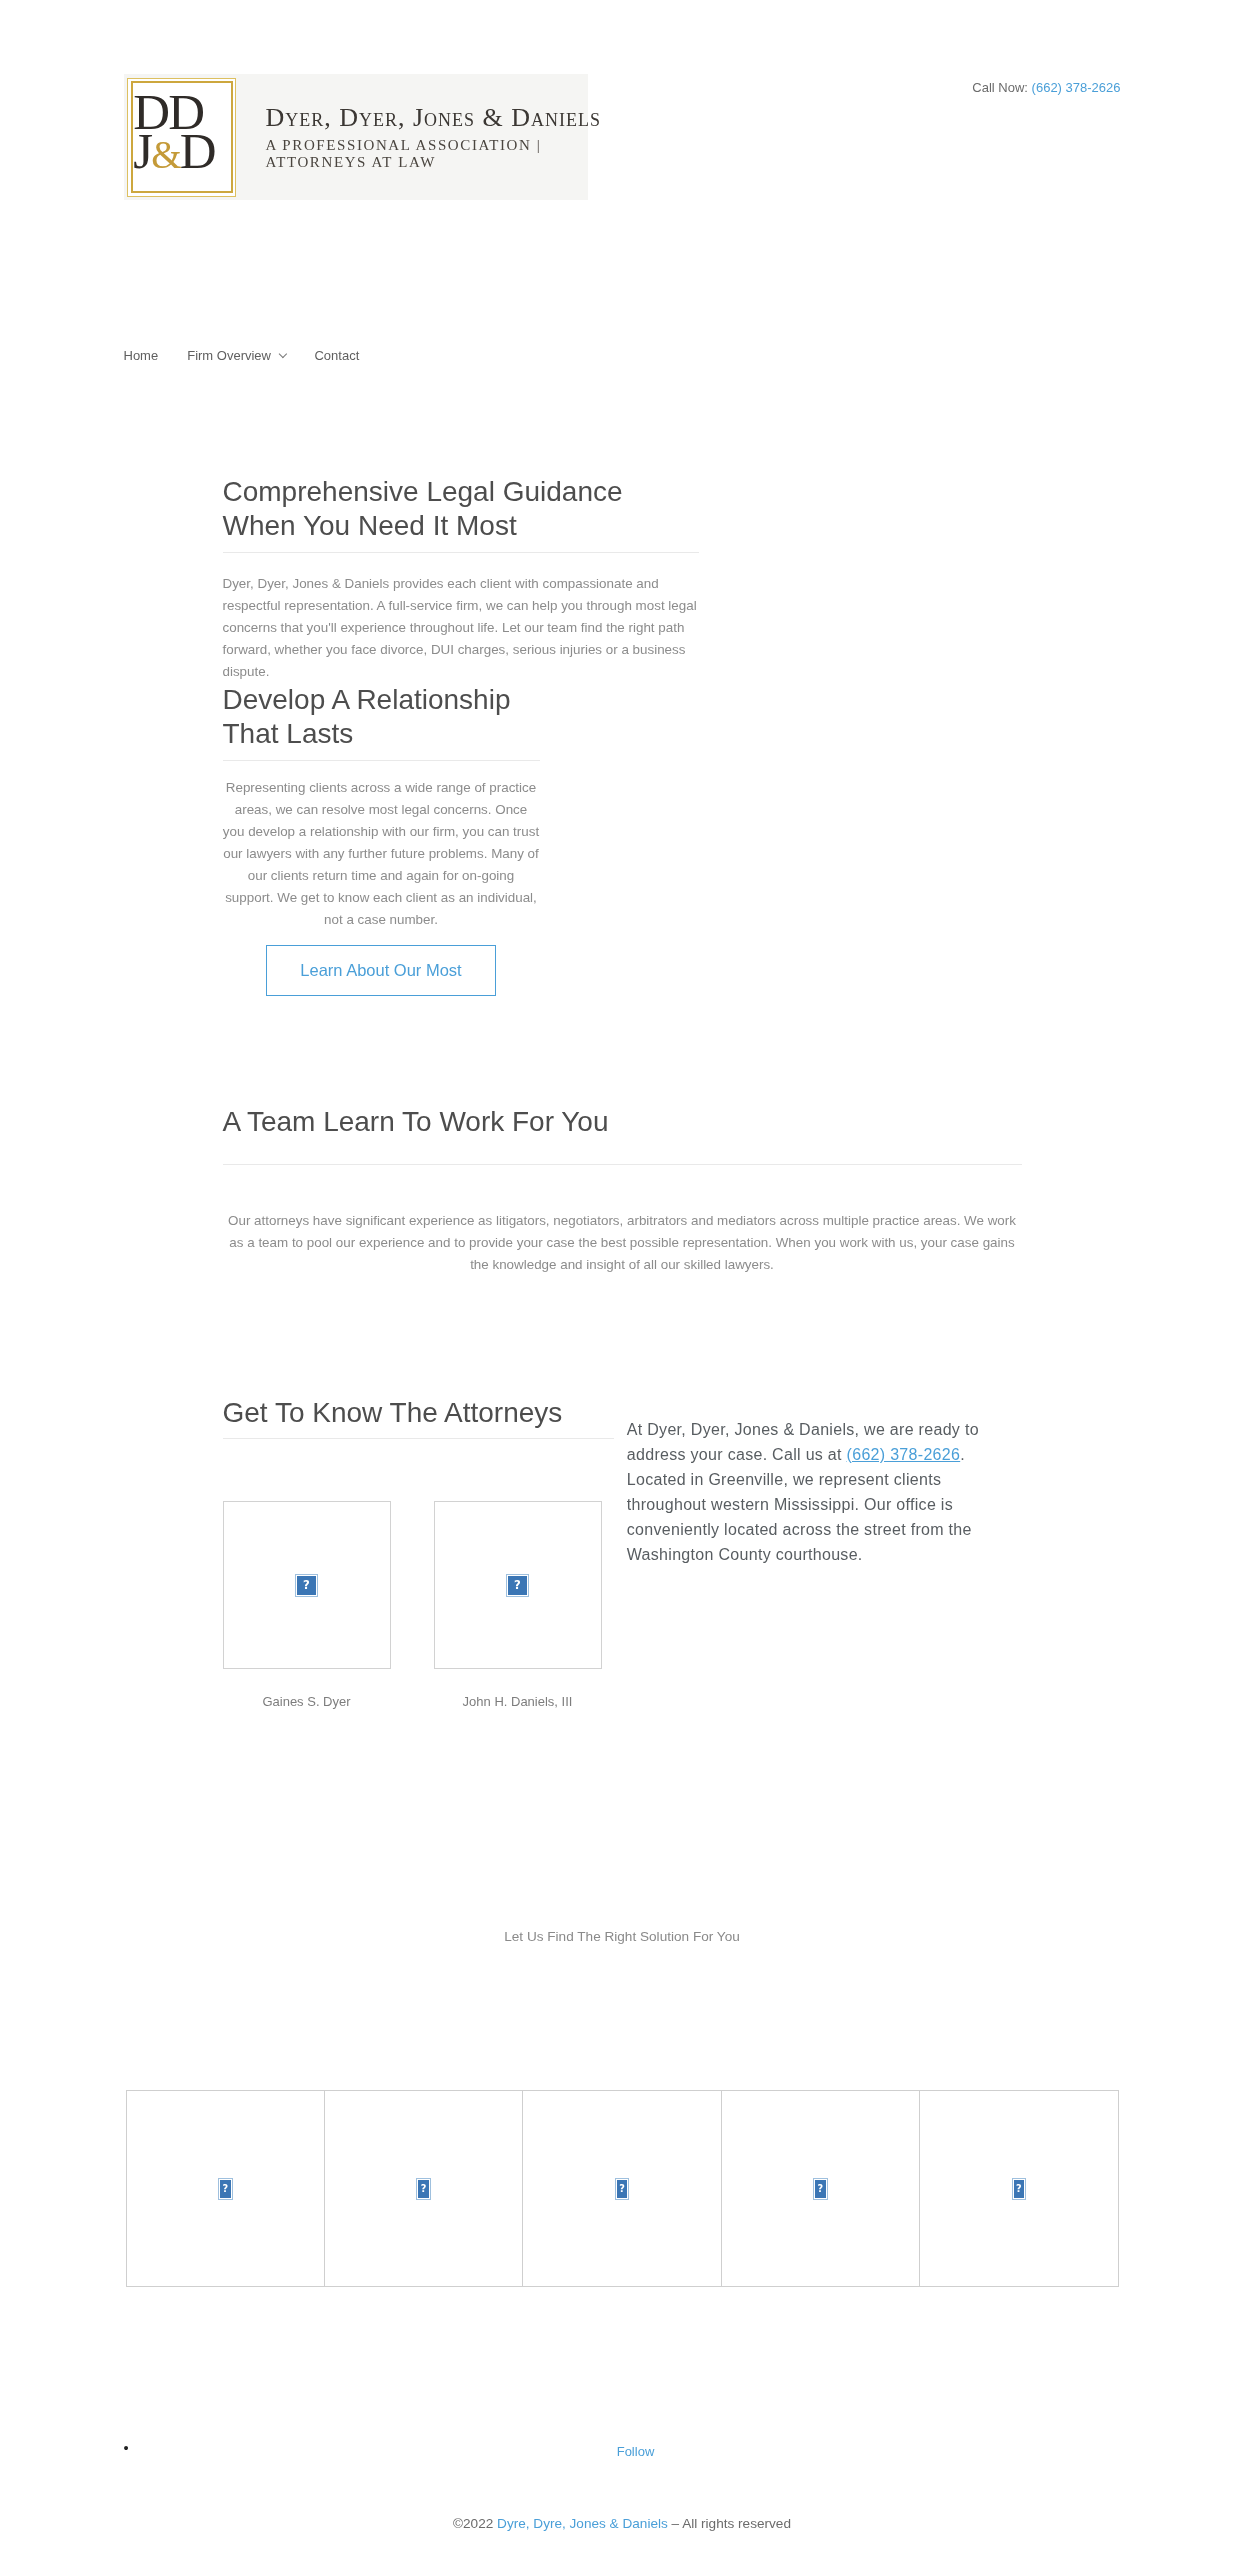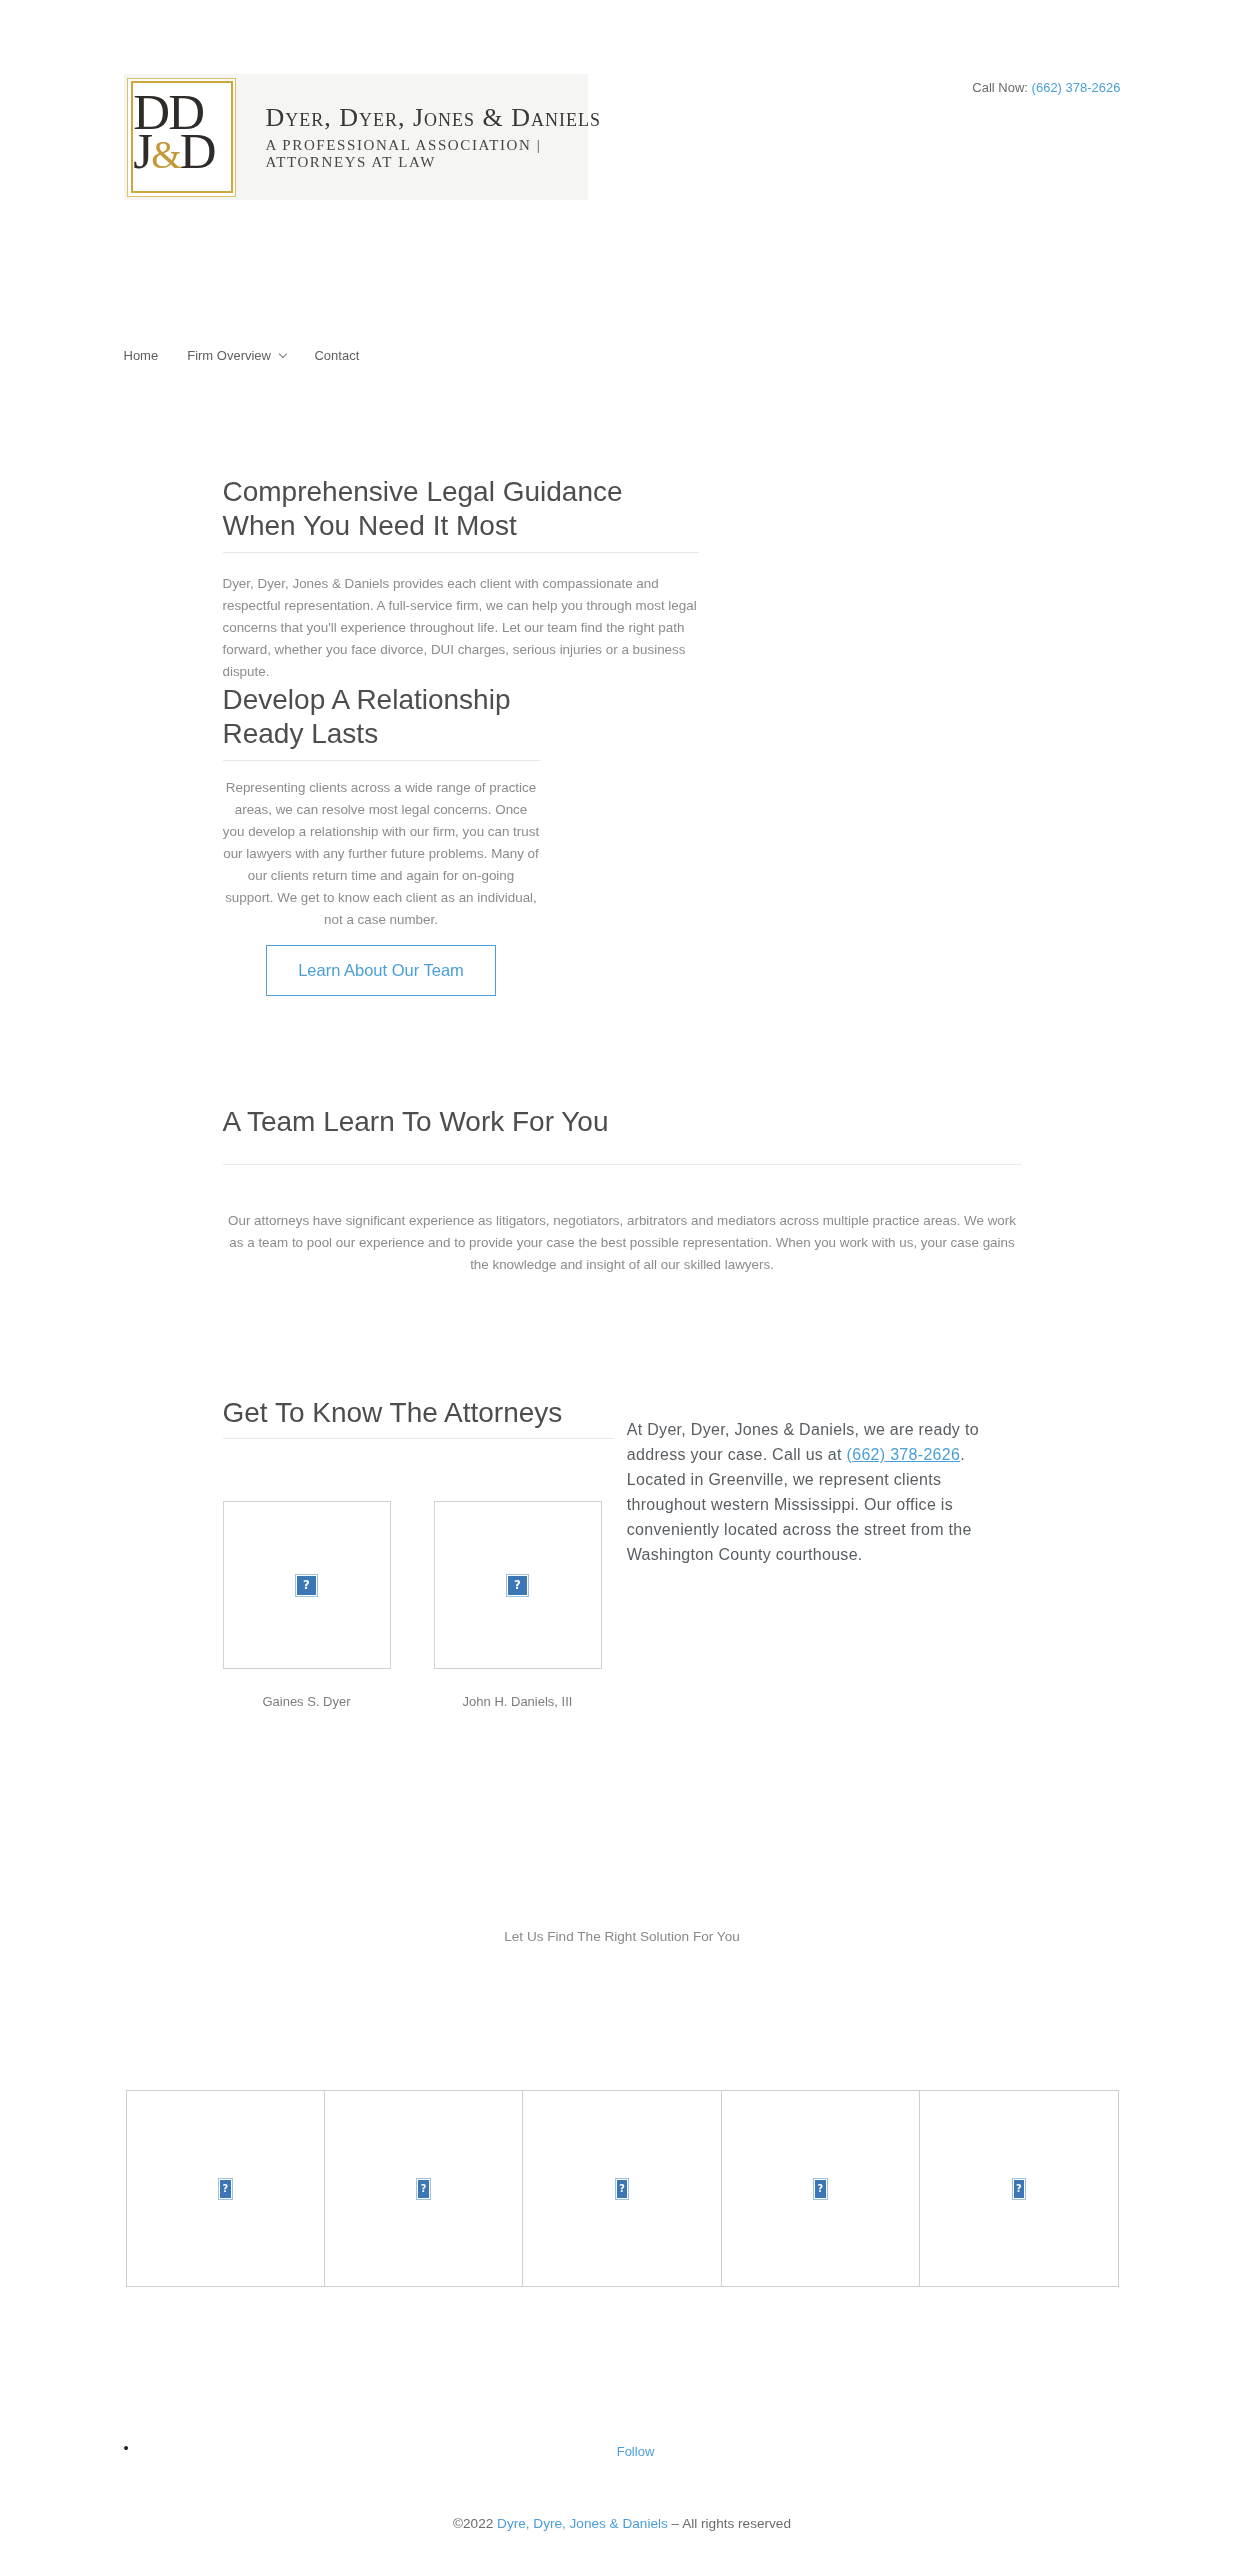--- a/index.html
+++ b/index.html
@@ -144,24 +144,24 @@
 
   <div class="sec1">
     <div class="sec1-left">
       <div class="col-head tall">
           <h2>Comprehensive Legal Guidance When You Need It Most</h2>
         </div>
       <p class="para">Dyer, Dyer, Jones &amp; Daniels provides each client with compassionate and respectful representation. A full-service firm, we can help you through most legal concerns that you'll experience throughout life. Let our team find the right path forward, whether you face divorce, DUI charges, serious injuries or a business dispute.</p>
     </div>
     <div class="sec1-right">
       <div class="col-head tall">
-          <h2>Develop A Relationship Ready Lasts</h2>
+          <h2>Develop A Relationship That Lasts</h2>
         </div>
       <p class="para">Representing clients across a wide range of practice areas, we can resolve most legal concerns. Once you develop a relationship with our firm, you can trust our lawyers with any further future problems. Many of our clients return time and again for on-going support. We get to know each client as an individual, not a case number.</p>
-      <button class="btn-outline">Learn About Our Team</button>
+      <button class="btn-outline">Learn About Our Most</button>
     </div>
   </div>
 
   <div class="sec2">
     <h2>A Team Learn To Work For You</h2>
     <div class="sec2-divider"></div>
     <p class="para">Our attorneys have significant experience as litigators, negotiators, arbitrators and mediators across multiple practice areas. We work as a team to pool our experience and to provide your case the best possible representation. When you work with us, your case gains the knowledge and insight of all our skilled lawyers.</p>
   </div>
 
   <div class="sec3">

